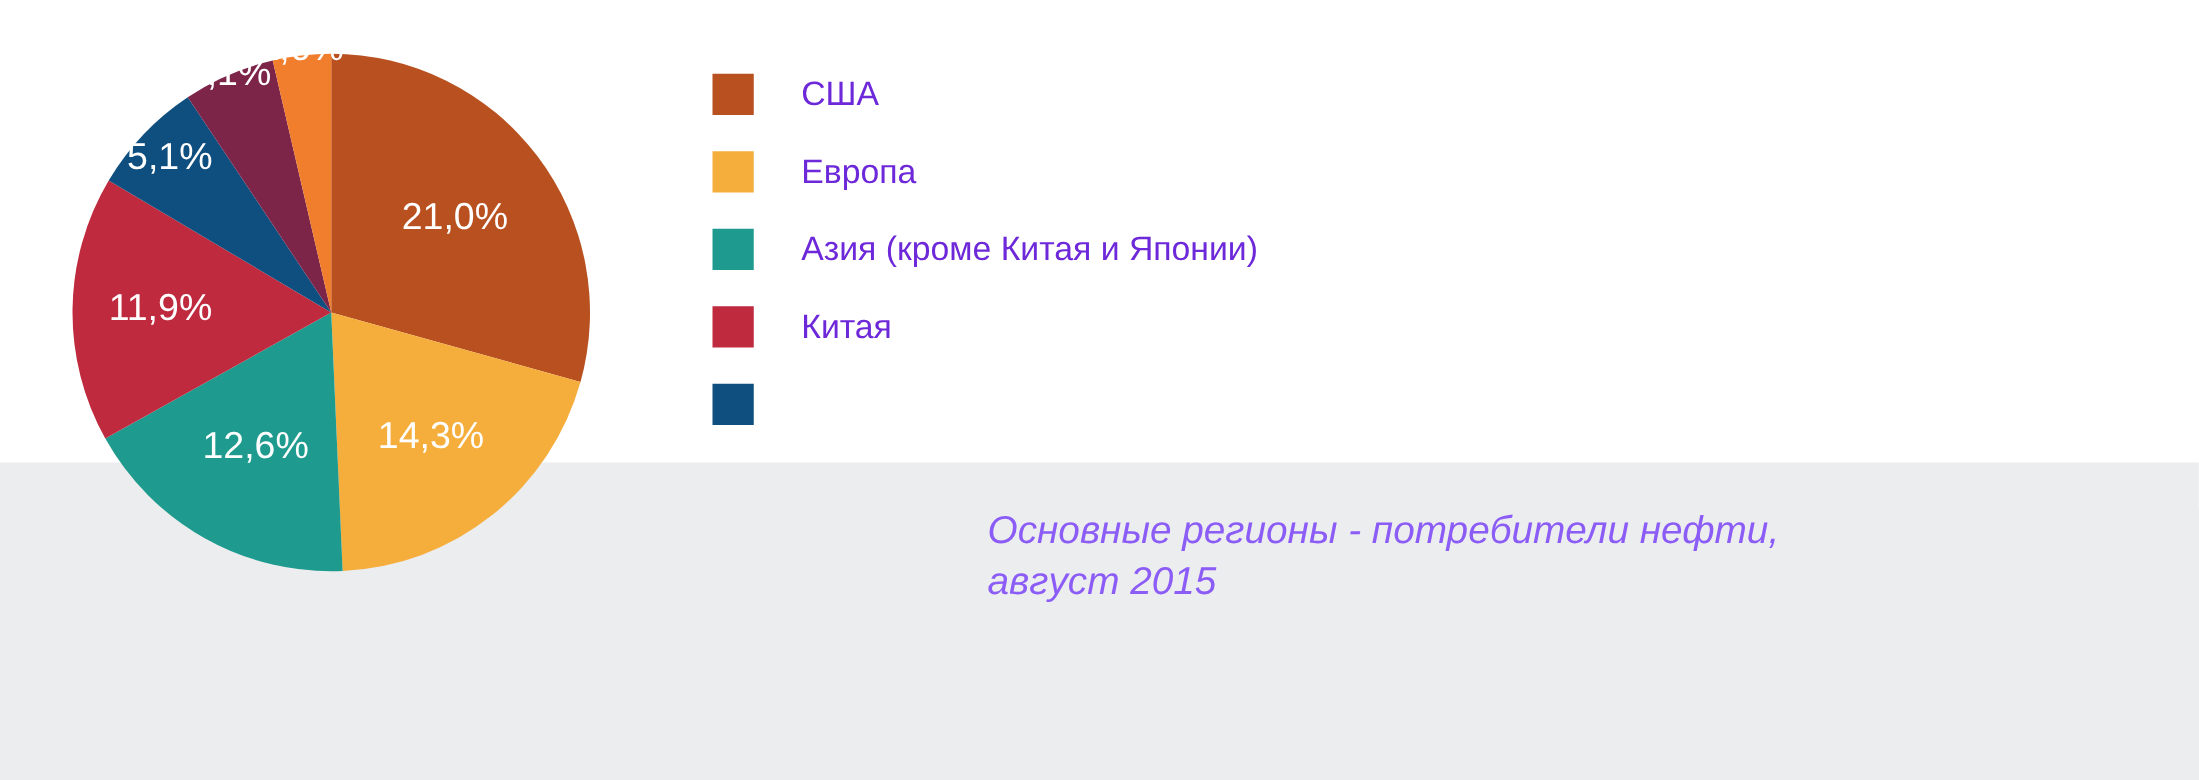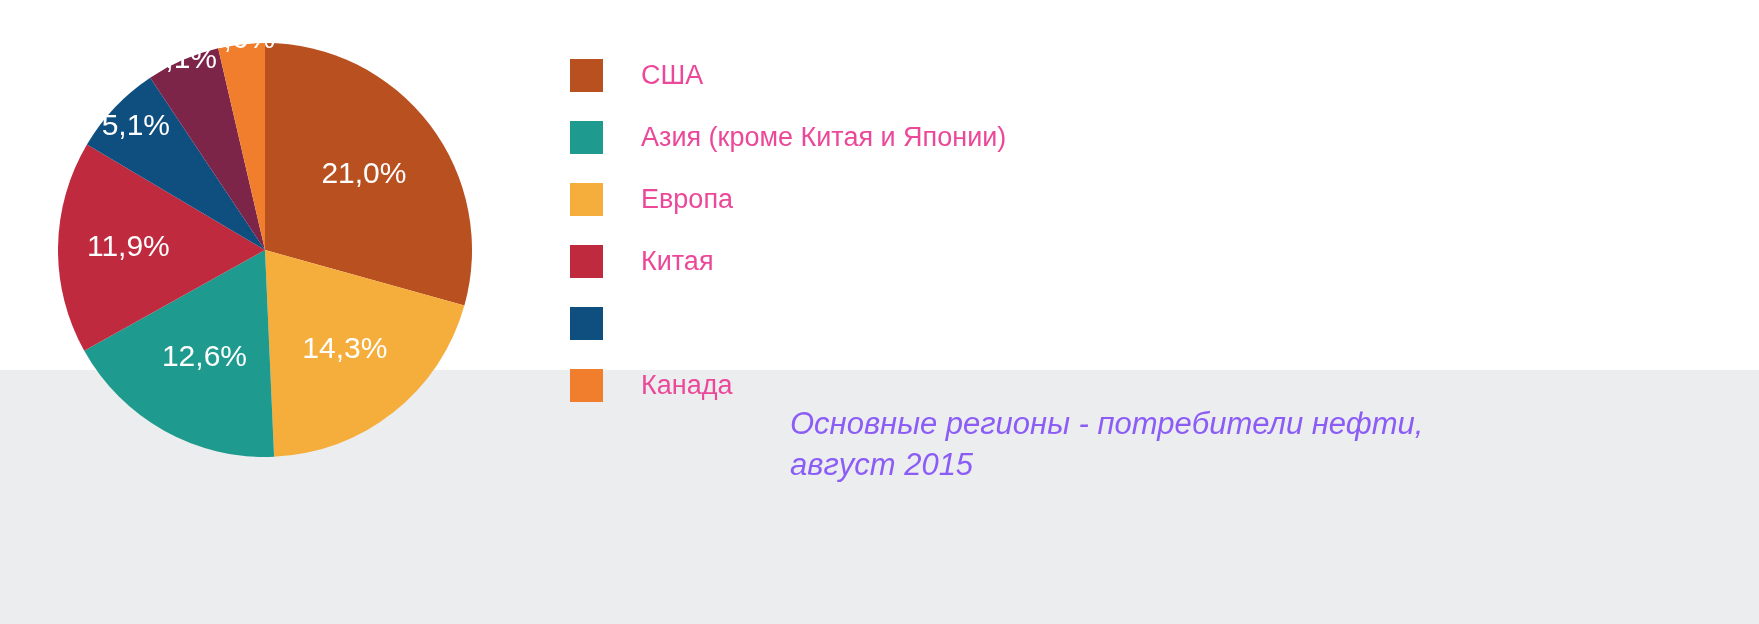--- a/index.html
+++ b/index.html
@@ -61,21 +61,21 @@
     height: 62px;
   }
   .legend-swatch {
     width: 33px;
     height: 33px;
     flex: 0 0 33px;
   }
   .legend-label {
     margin-left: 38px;
     font-size: 27px;
-    color: #ec4899;
+    color: #6d28d9;
     white-space: nowrap;
     line-height: 1;
   }
 
   
   #caption {
     position: absolute;
     left: 790px;
     top: 404px;
     width: 760px;
@@ -112,36 +112,32 @@
       </g>
   </svg>
 </div>
 
 <div id="legend">
   <div class="legend-row">
     <span class="legend-swatch" style="background: rgb(184, 80, 31);"></span>
     <span class="legend-label">США</span>
   </div>
   <div class="legend-row">
+    <span class="legend-swatch" style="background: rgb(245, 174, 60);"></span>
+    <span class="legend-label">Европа</span>
+  </div>
+  <div class="legend-row">
     <span class="legend-swatch" style="background: rgb(30, 155, 142);"></span>
     <span class="legend-label">Азия (кроме Китая и Японии)</span>
-  </div>
-  <div class="legend-row">
-    <span class="legend-swatch" style="background: rgb(245, 174, 60);"></span>
-    <span class="legend-label">Европа</span>
   </div>
   <div class="legend-row">
     <span class="legend-swatch" style="background: rgb(191, 42, 62);"></span>
     <span class="legend-label">Китая</span>
   </div>
   <div class="legend-row">
     <span class="legend-swatch" style="background: rgb(14, 79, 127);"></span>
-  </div>
-  <div class="legend-row">
-    <span class="legend-swatch" style="background: rgb(240, 126, 44);"></span>
-    <span class="legend-label">Канада</span>
   </div>
 </div>
 
 <div id="caption">
   <div>Основные регионы - потребители нефти,</div>
   <div>август 2015</div>
 </div>
 
 </body></html>

